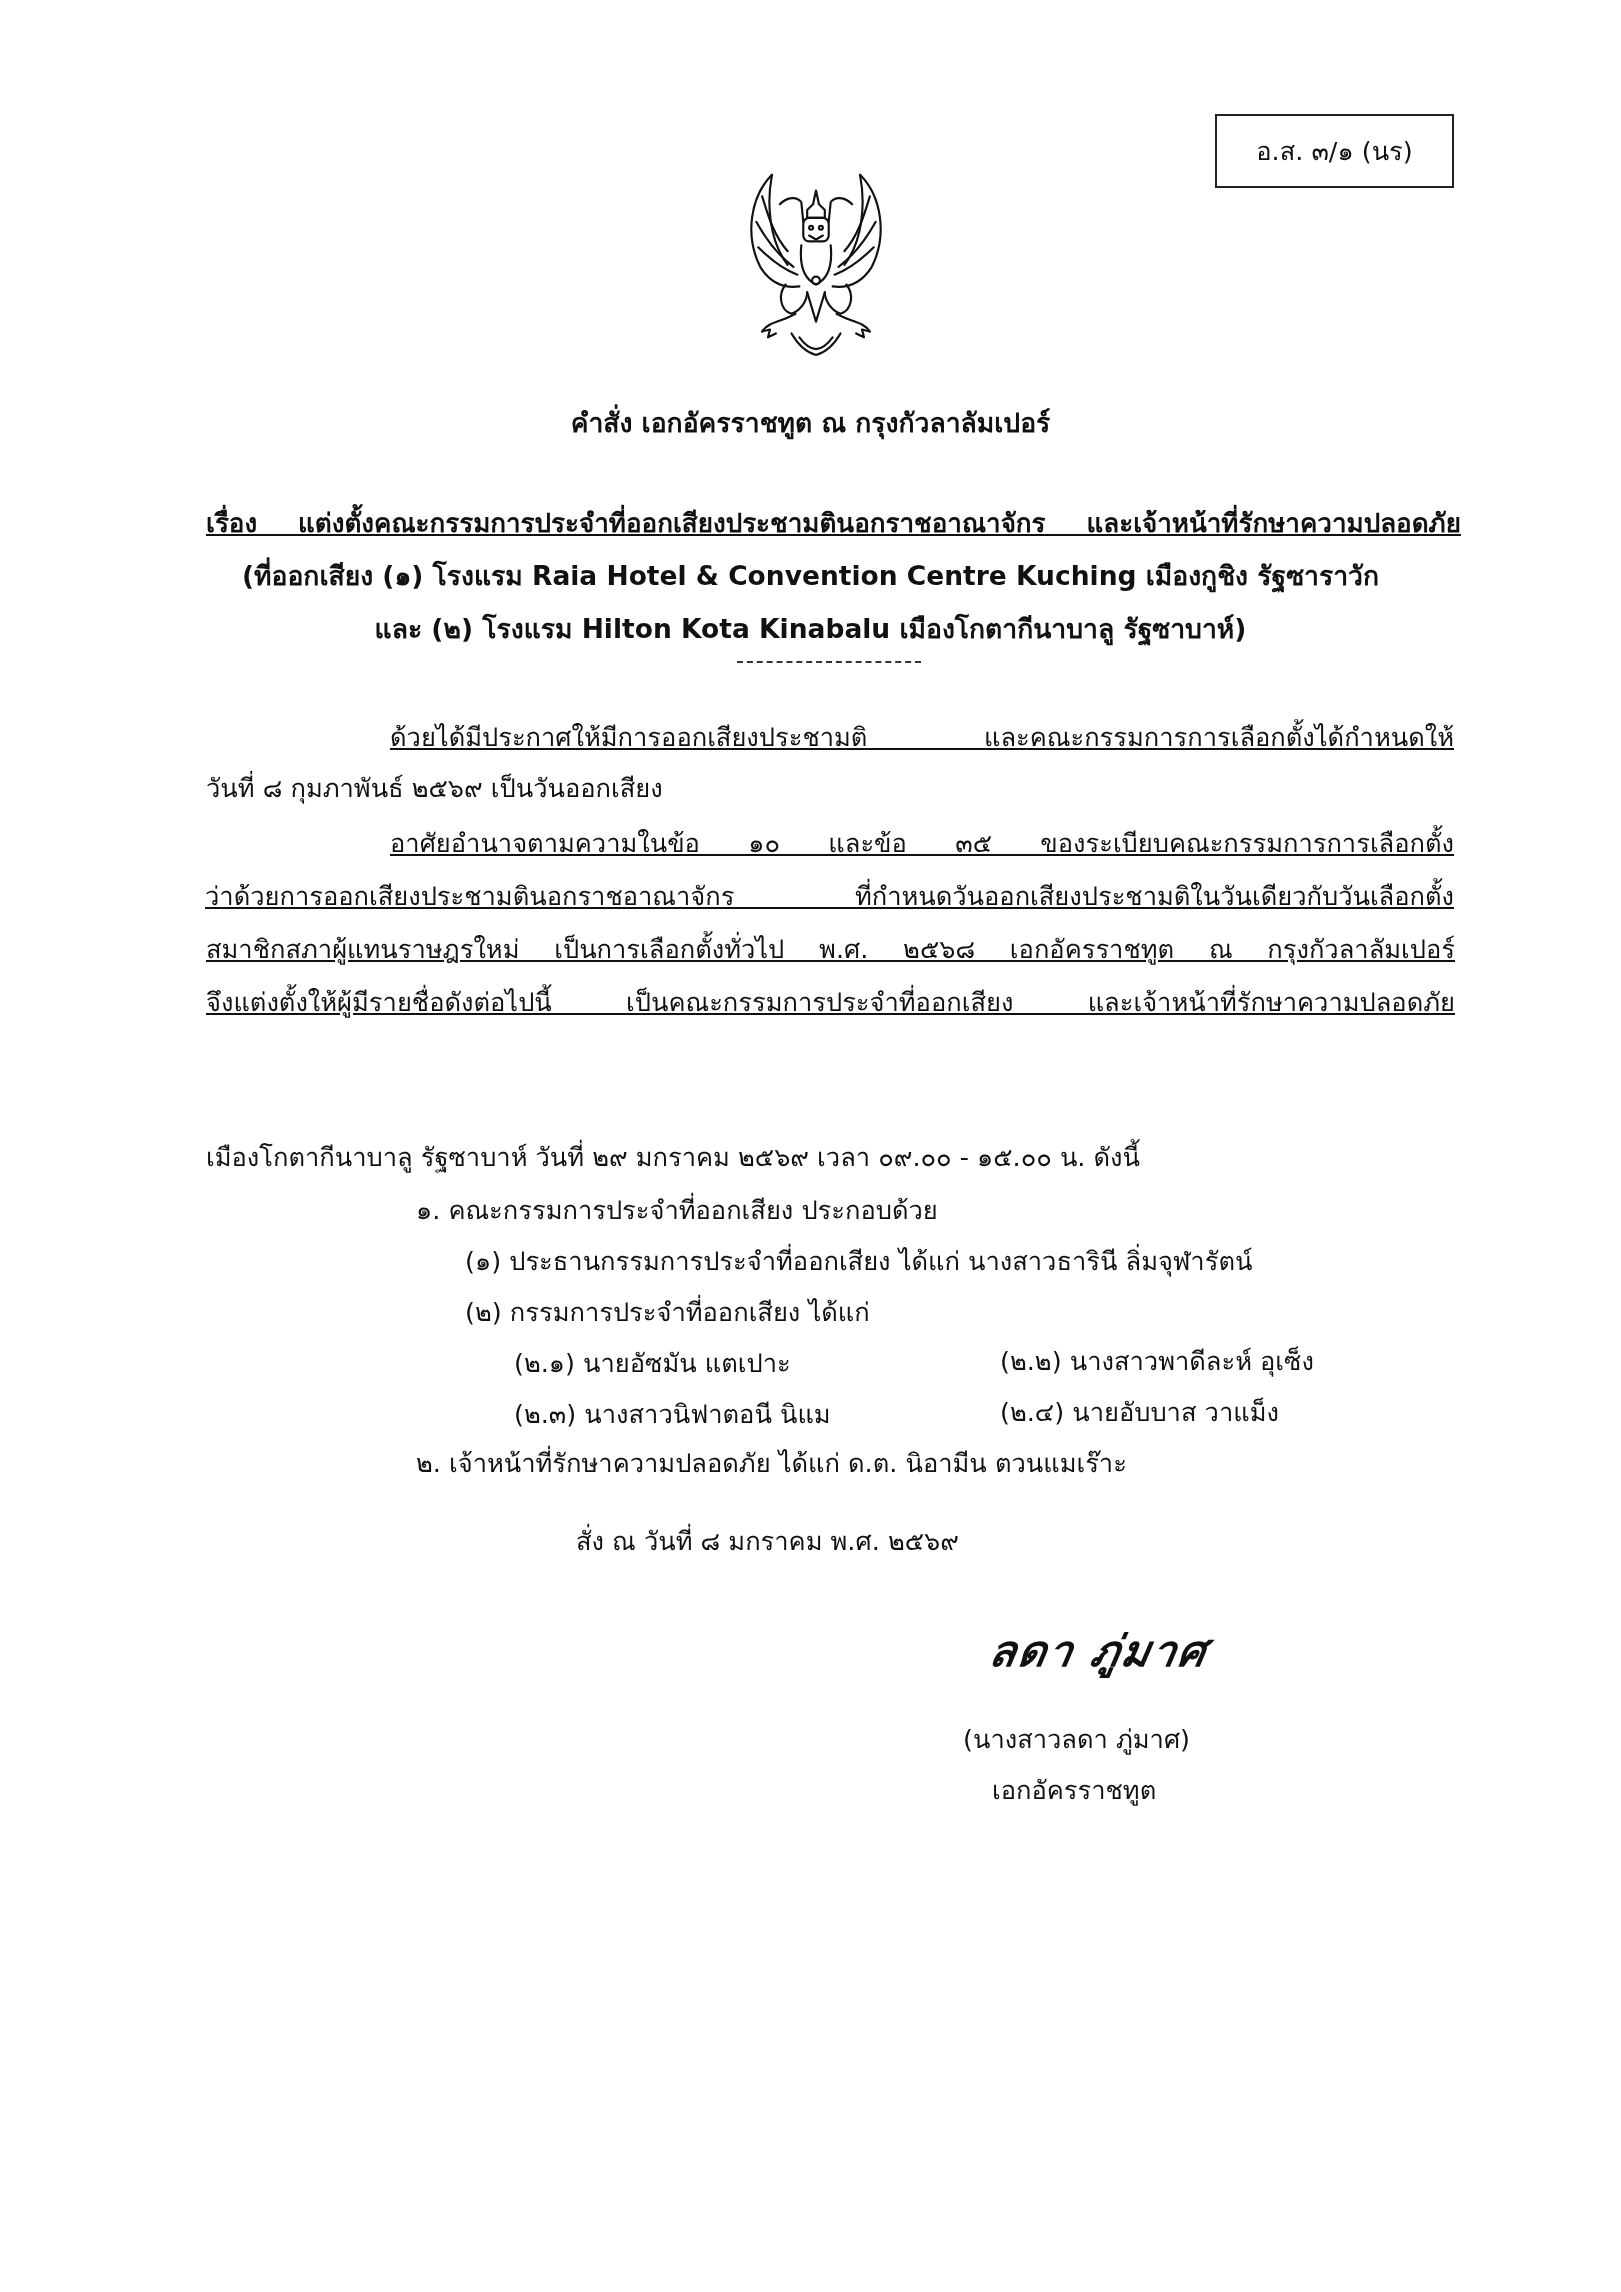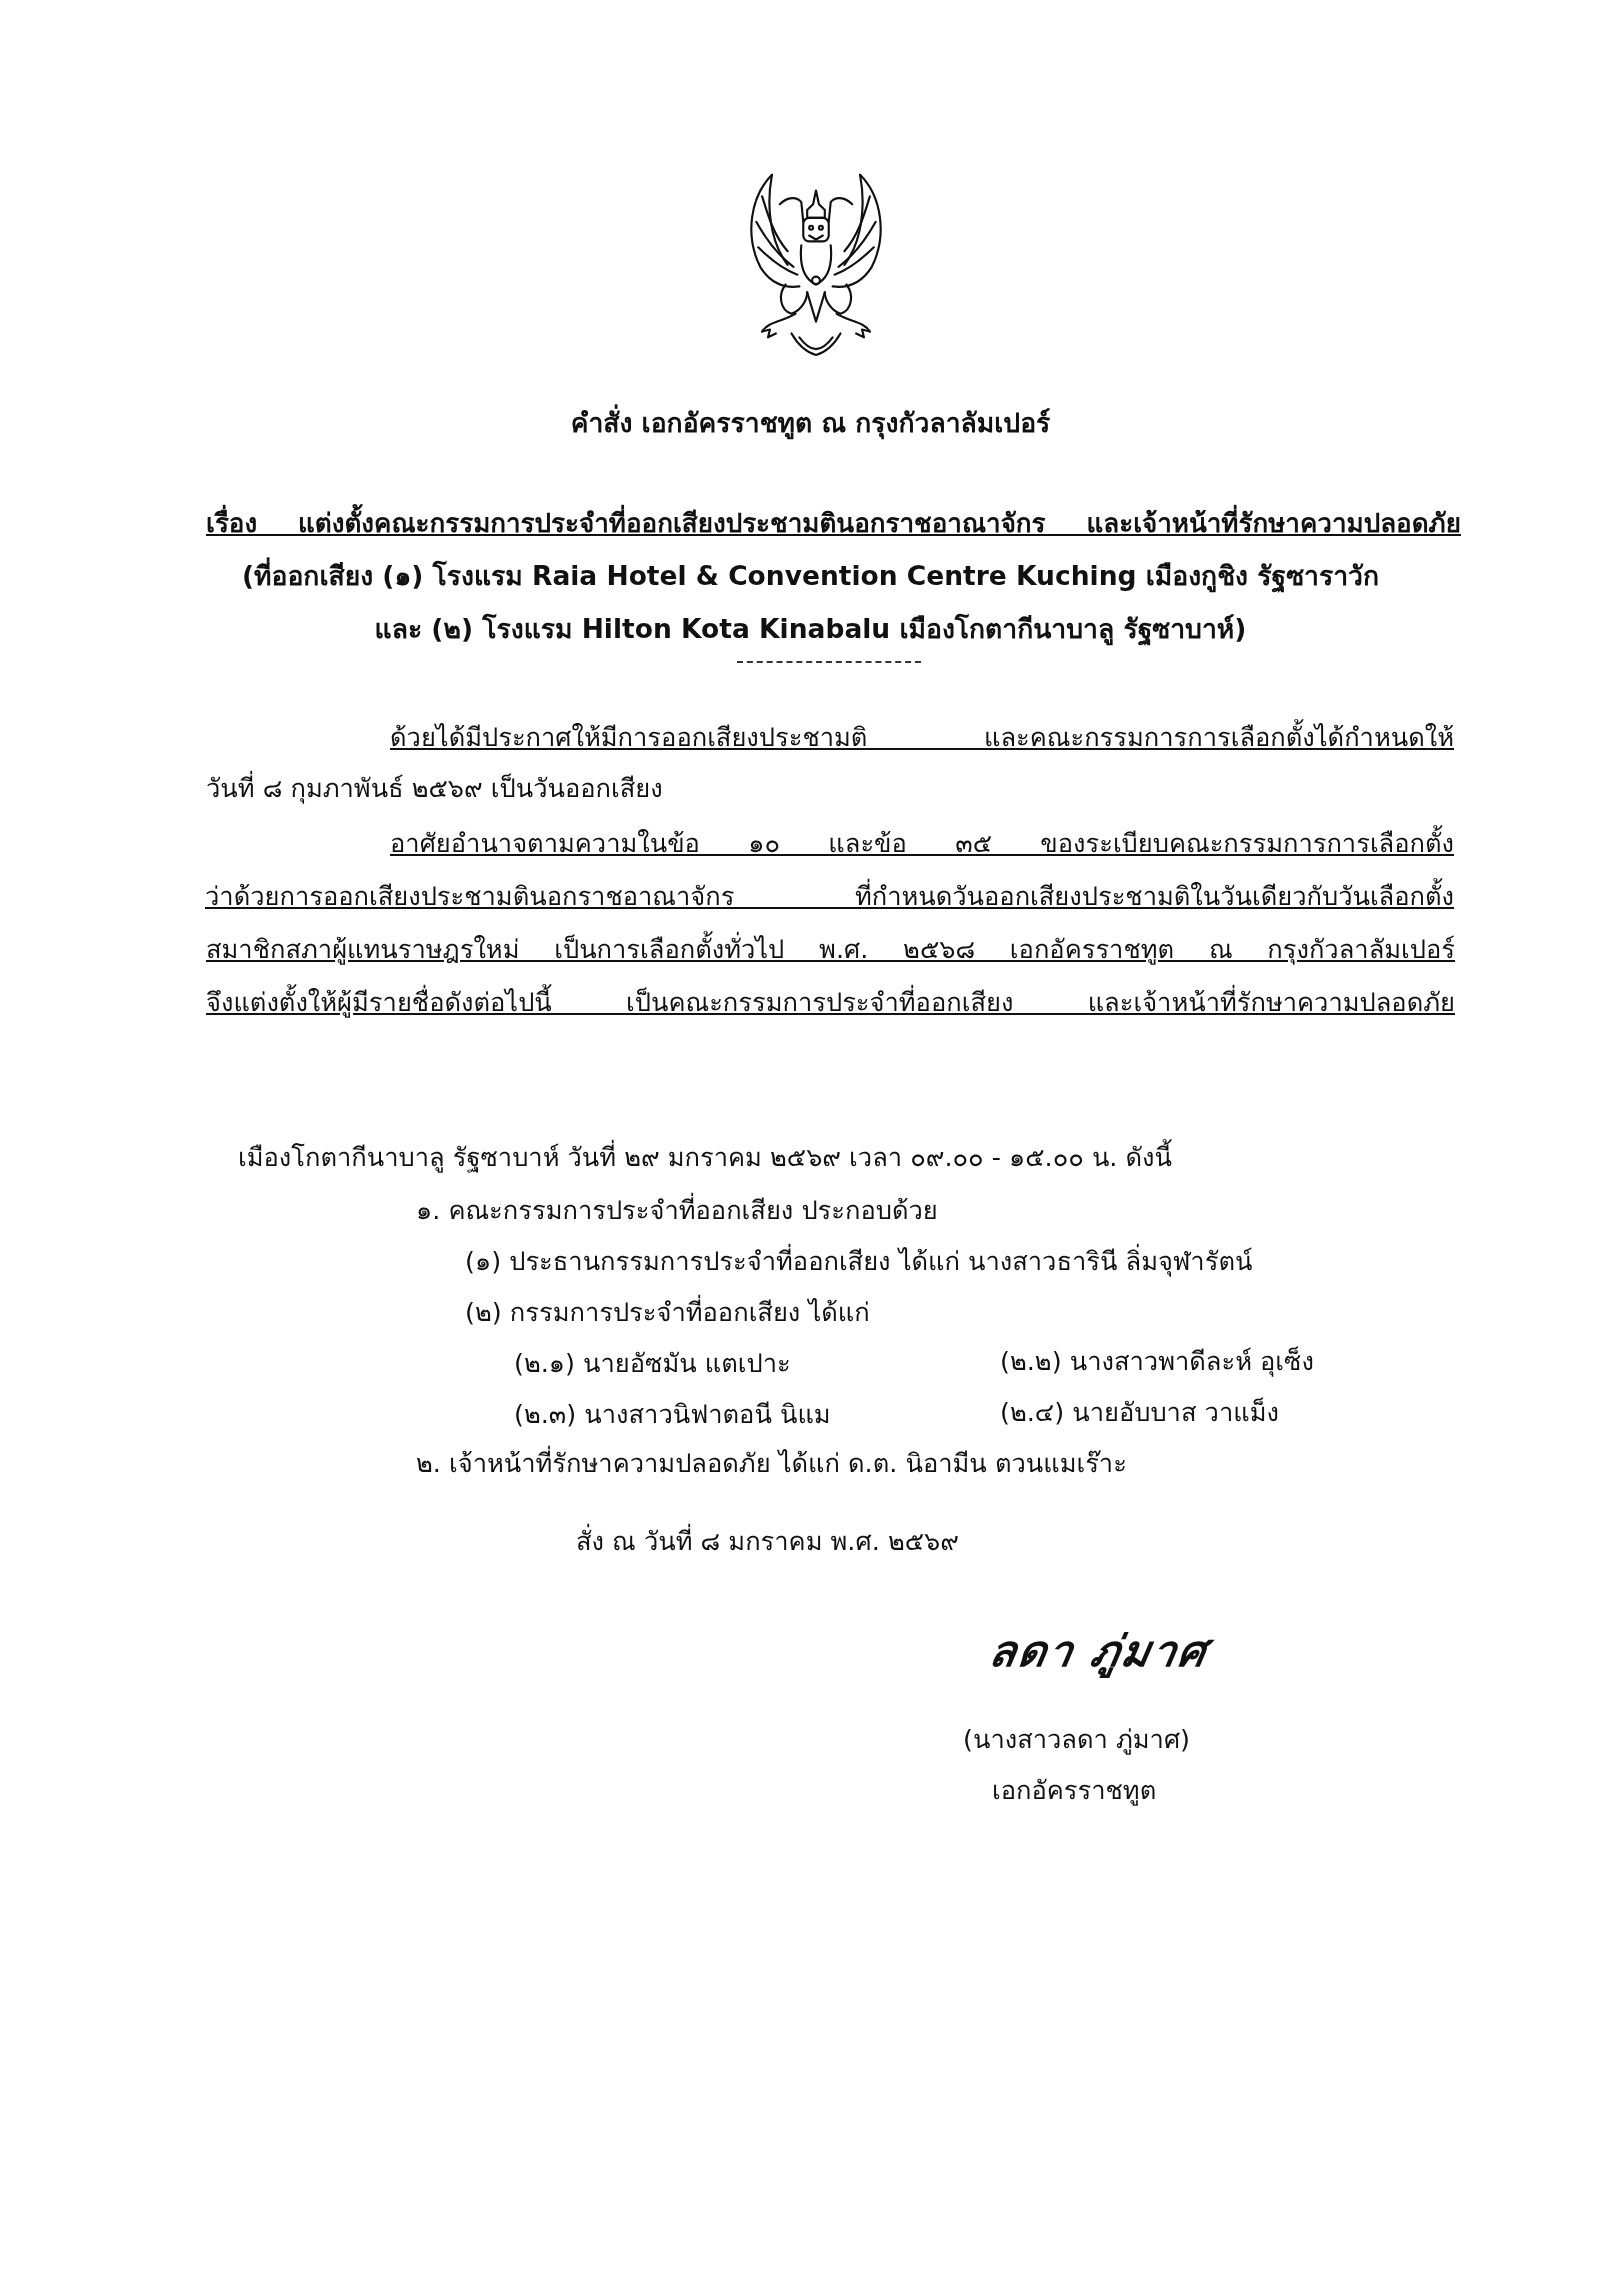--- a/index.html
+++ b/index.html
@@ -74,20 +74,23 @@
       font-size: 43px;
       letter-spacing: 2px;
       transform: skewX(-10deg);
     }
   </style>
 </head>
 <body>
 
 <div class="page">
 
+  <div class="form-code">
+    <span>อ.ส. ๓/๑ (นร)</span>
+  </div>
 
   <svg class="emblem" viewBox="0 0 190 210" xmlns="http://www.w3.org/2000/svg">
     <g fill="none" stroke="#111" stroke-width="2.2" stroke-linecap="round" stroke-linejoin="round">
 
       <path d="M50 18 C28 40 22 80 38 112 C48 128 62 134 78 132"></path>
       <path d="M50 18 C44 50 48 86 66 110"></path>
       <path d="M40 40 C46 60 52 80 66 96"></path>
       <path d="M34 66 C44 84 56 100 72 112"></path>
       <path d="M36 92 C48 104 60 114 76 120"></path>
 
@@ -130,21 +133,21 @@
   <div class="center-line h5">และ (๒) โรงแรม Hilton Kota Kinabalu เมืองโกตากีนาบาลู รัฐซาบาห์)</div>
   <div class="divider"></div>
 
   <div class="body-line justify" style="left:390px; top:725px; width:1064px;">ด้วยได้มีประกาศให้มีการออกเสียงประชามติ และคณะกรรมการการเลือกตั้งได้กำหนดให้</div>
   <div class="body-line" style="left:206px; top:776px;">วันที่ ๘ กุมภาพันธ์ ๒๕๖๙ เป็นวันออกเสียง</div>
 
   <div class="body-line justify" style="left:390px; top:831px; width:1064px;">อาศัยอำนาจตามความในข้อ ๑๐ และข้อ ๓๕ ของระเบียบคณะกรรมการการเลือกตั้ง</div>
   <div class="body-line justify" style="left:205px; top:884px; width:1249px;">ว่าด้วยการออกเสียงประชามตินอกราชอาณาจักร ที่กำหนดวันออกเสียงประชามติในวันเดียวกับวันเลือกตั้ง</div>
   <div class="body-line justify" style="left:206px; top:937px; width:1249px;">สมาชิกสภาผู้แทนราษฎรใหม่ เป็นการเลือกตั้งทั่วไป พ.ศ. ๒๕๖๘ เอกอัครราชทูต ณ กรุงกัวลาลัมเปอร์</div>
   <div class="body-line justify" style="left:206px; top:990px; width:1249px;">จึงแต่งตั้งให้ผู้มีรายชื่อดังต่อไปนี้ เป็นคณะกรรมการประจำที่ออกเสียง และเจ้าหน้าที่รักษาความปลอดภัย</div>
-  <div class="body-line" style="left:206px; top:1145px;margin-left:32px;">เมืองโกตากีนาบาลู รัฐซาบาห์ วันที่ ๒๙ มกราคม ๒๕๖๙ เวลา ๐๙.๐๐ - ๑๕.๐๐ น. ดังนี้</div>
+  <div class="body-line" style="left:206px; top:1145px;">เมืองโกตากีนาบาลู รัฐซาบาห์ วันที่ ๒๙ มกราคม ๒๕๖๙ เวลา ๐๙.๐๐ - ๑๕.๐๐ น. ดังนี้</div>
 
   <div class="body-line" style="left:416px; top:1198px;">๑.  คณะกรรมการประจำที่ออกเสียง ประกอบด้วย</div>
   <div class="body-line" style="left:465px; top:1249px;">(๑) ประธานกรรมการประจำที่ออกเสียง  ได้แก่  นางสาวธารินี ลิ่มจุฬารัตน์</div>
   <div class="body-line" style="left:465px; top:1300px;">(๒) กรรมการประจำที่ออกเสียง  ได้แก่</div>
 
   <div class="body-line" style="left:514px; top:1351px;">(๒.๑) นายอัซมัน แตเปาะ</div>
   <div class="body-line" style="left:1000px; top:1349px;">(๒.๒) นางสาวพาดีละห์ อุเซ็ง</div>
   <div class="body-line" style="left:514px; top:1402px;">(๒.๓) นางสาวนิฟาตอนี นิแม</div>
   <div class="body-line" style="left:1000px; top:1400px;">(๒.๔) นายอับบาส วาแม็ง</div>
 

